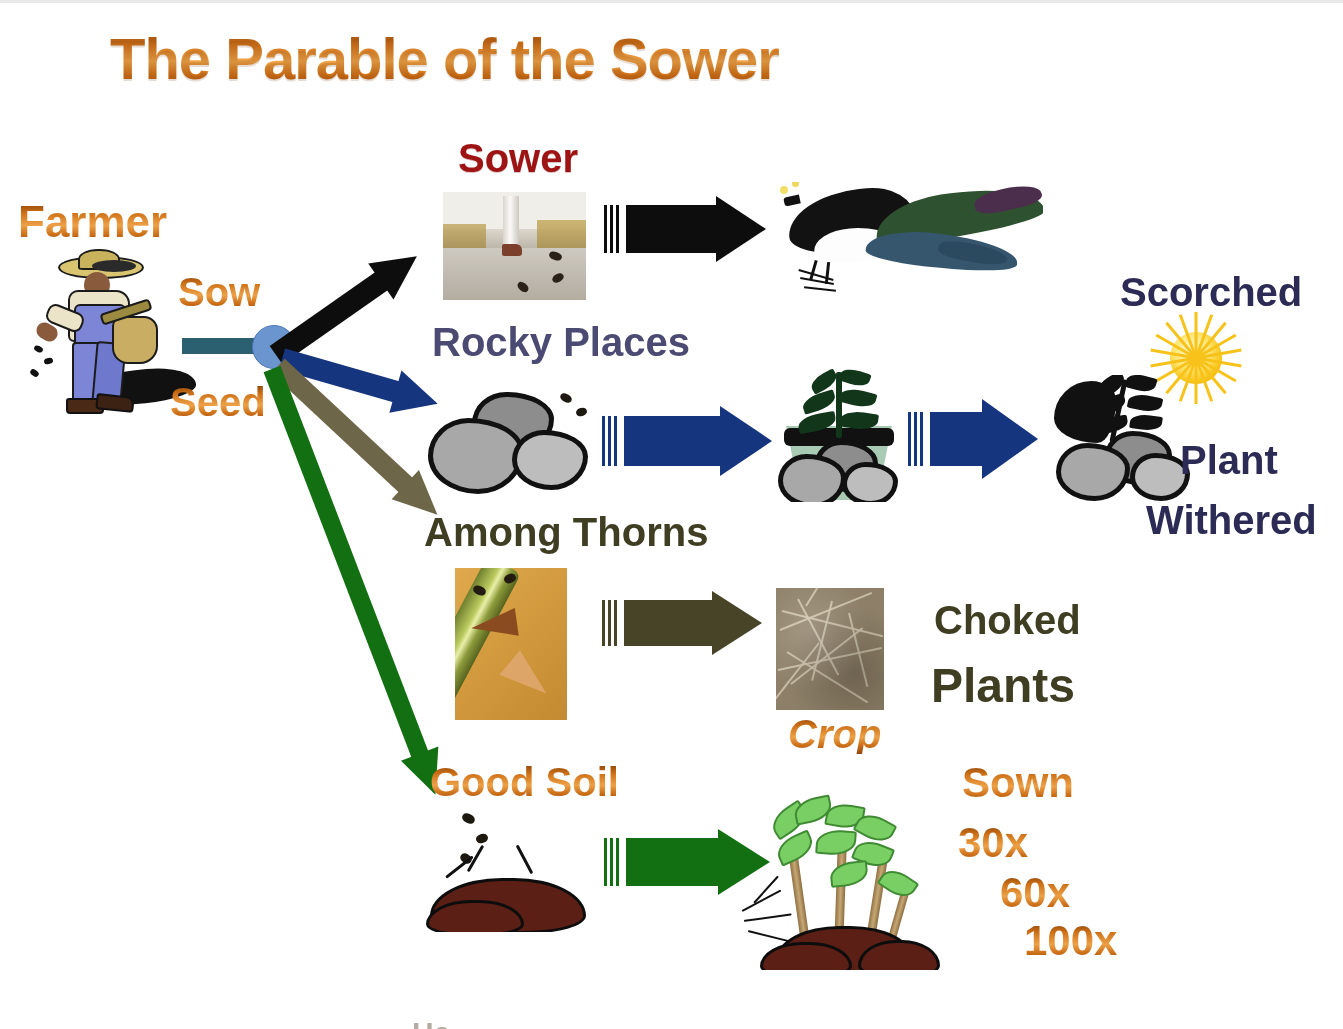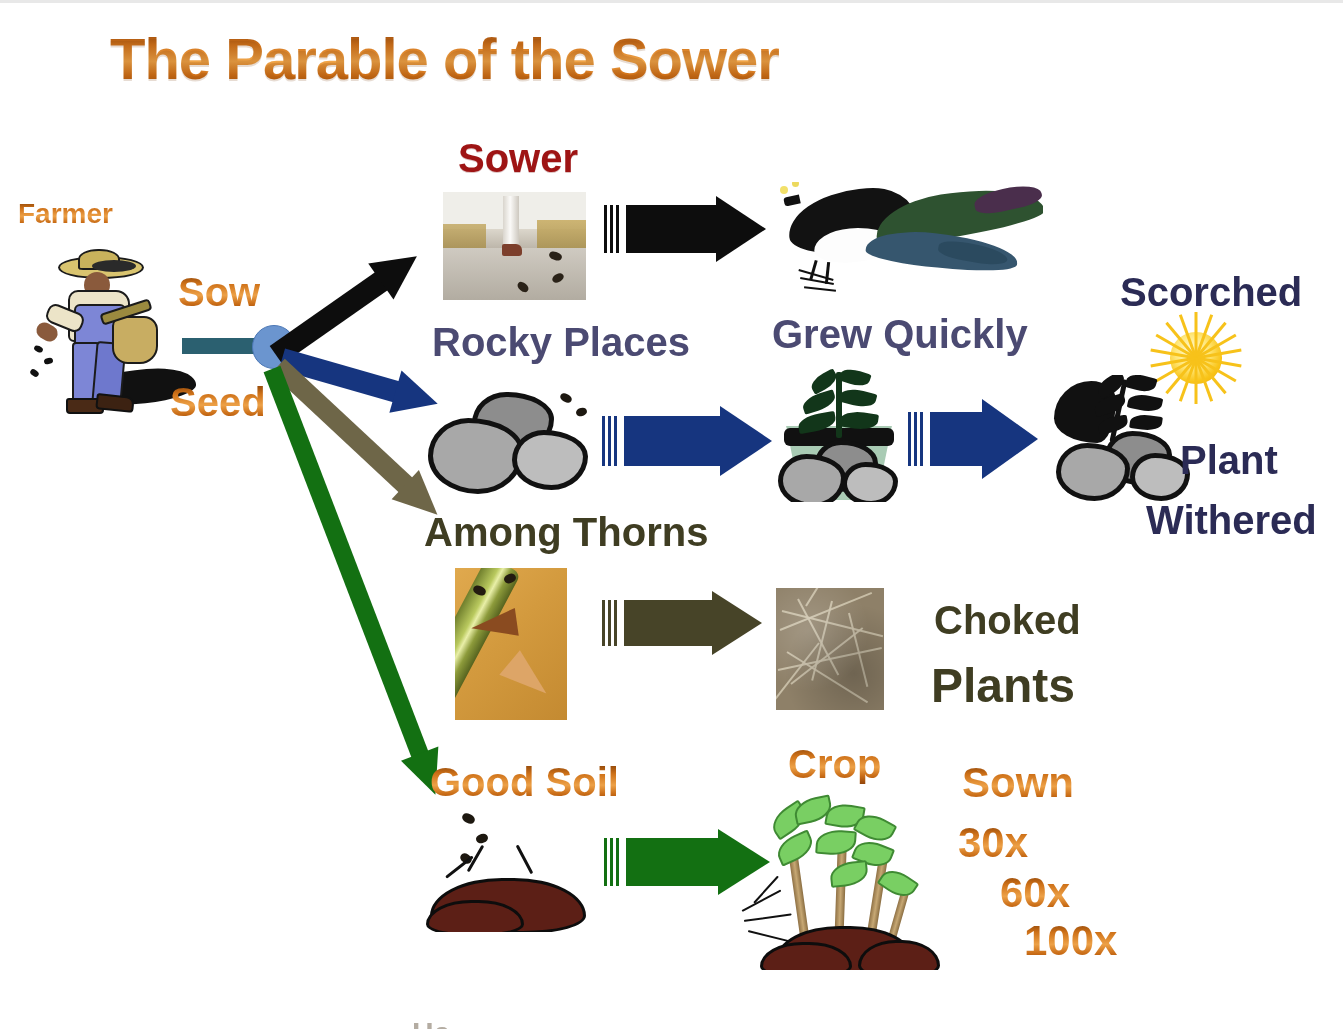--- a/index.html
+++ b/index.html
@@ -124,21 +124,21 @@
 </style>
 </head>
 <body>
 
 <div id="stage">
 
   <div class="topline"></div>
 
   <div class="lbl title">The Parable of the Sower</div>
 
-  <div class="lbl orange" style="left:18px;top:200px;font-size:28px;">Farmer</div>
+  <div class="lbl orange" style="left:18px;top:200px;font-size:44px;">Farmer</div>
 
   <div class="farmer" style="left:28px;top:250px;width:175px;height:165px;">
 
     <div class="f" style="left:52px;top:120px;width:116px;height:34px;background:#111;border-radius:50% 42% 46% 56%/58% 60% 40% 42%;transform:rotate(-6deg);"></div>
 
     <div class="f" style="left:30px;top:6px;width:82px;height:19px;background:#d9c46f;border:2px solid #1b1b1b;border-radius:50%;"></div>
     <div class="f" style="left:50px;top:-1px;width:38px;height:17px;background:#c9b25c;border:2px solid #1b1b1b;border-radius:48% 48% 12% 12%;"></div>
     <div class="f" style="left:64px;top:10px;width:44px;height:12px;background:#2a2a2a;border-radius:50%;"></div>
 
     <div class="f" style="left:56px;top:22px;width:26px;height:26px;background:#8a5a3c;border-radius:50%;"></div>
@@ -250,21 +250,20 @@
   <div class="sarrow" style="left:602px;top:416px;width:172px;height:50px;">
     <div class="stripes">
         <i style="background:#16357f"></i>
         <i style="background:#16357f"></i>
         <i style="background:#16357f"></i>
       </div>
     <div class="body" style="left:22px;width:100px;background:#16357f;"></div>
     <div class="head" style="left:118px;border-top:35px solid transparent;border-bottom:35px solid transparent;border-left:52px solid #16357f;"></div>
   </div>
 
-  <div class="lbl slate" style="left:772px;top:314px;font-size:40px;">Grew Quickly</div>
 
   <div class="pic" style="left:770px;top:366px;width:140px;height:136px;">
     <div class="pot" style="left:6px;top:60px;width:126px;height:74px;"></div>
     <div class="soilband" style="left:14px;top:62px;width:110px;height:18px;border-radius:6px;"></div>
     <div class="stalkv" style="left:66px;top:6px;width:6px;height:66px;"></div>
     <div class="leaf" style="left:40px;top:8px;width:28px;height:15px;transform:rotate(-28deg);"></div>
     <div class="leaf" style="left:70px;top:4px;width:30px;height:15px;transform:rotate(18deg);"></div>
     <div class="leaf" style="left:32px;top:28px;width:34px;height:16px;transform:rotate(-18deg);"></div>
     <div class="leaf" style="left:70px;top:24px;width:36px;height:16px;transform:rotate(14deg);"></div>
     <div class="leaf" style="left:28px;top:48px;width:38px;height:17px;transform:rotate(-10deg);"></div>
@@ -382,21 +381,21 @@
   <div class="sarrow" style="left:604px;top:838px;width:166px;height:48px;">
     <div class="stripes">
         <i style="background:#137012"></i>
         <i style="background:#137012"></i>
         <i style="background:#137012"></i>
       </div>
     <div class="body" style="left:22px;width:96px;background:#137012;"></div>
     <div class="head" style="left:114px;border-top:33px solid transparent;border-bottom:33px solid transparent;border-left:52px solid #137012;"></div>
   </div>
 
-  <div class="lbl orange" style="left:788px;top:744px;font-size:40px;">Crop</div>
+  <div class="lbl orange" style="left:788px;top:714px;font-size:40px;font-style:italic;">Crop</div>
 
   <div class="pic" style="left:730px;top:790px;width:220px;height:180px;">
 
     <div class="cstem" style="left:72px;top:64px;width:9px;height:96px;transform:rotate(-8deg);"></div>
     <div class="cstem" style="left:104px;top:52px;width:9px;height:110px;transform:rotate(2deg);"></div>
     <div class="cstem" style="left:134px;top:62px;width:9px;height:100px;transform:rotate(9deg);"></div>
     <div class="cstem" style="left:154px;top:86px;width:8px;height:76px;transform:rotate(16deg);"></div>
 
     <div class="cleaf" style="left:40px;top:18px;width:34px;height:20px;transform:rotate(-34deg);"></div>
     <div class="cleaf" style="left:64px;top:8px;width:34px;height:20px;transform:rotate(-12deg);"></div>

